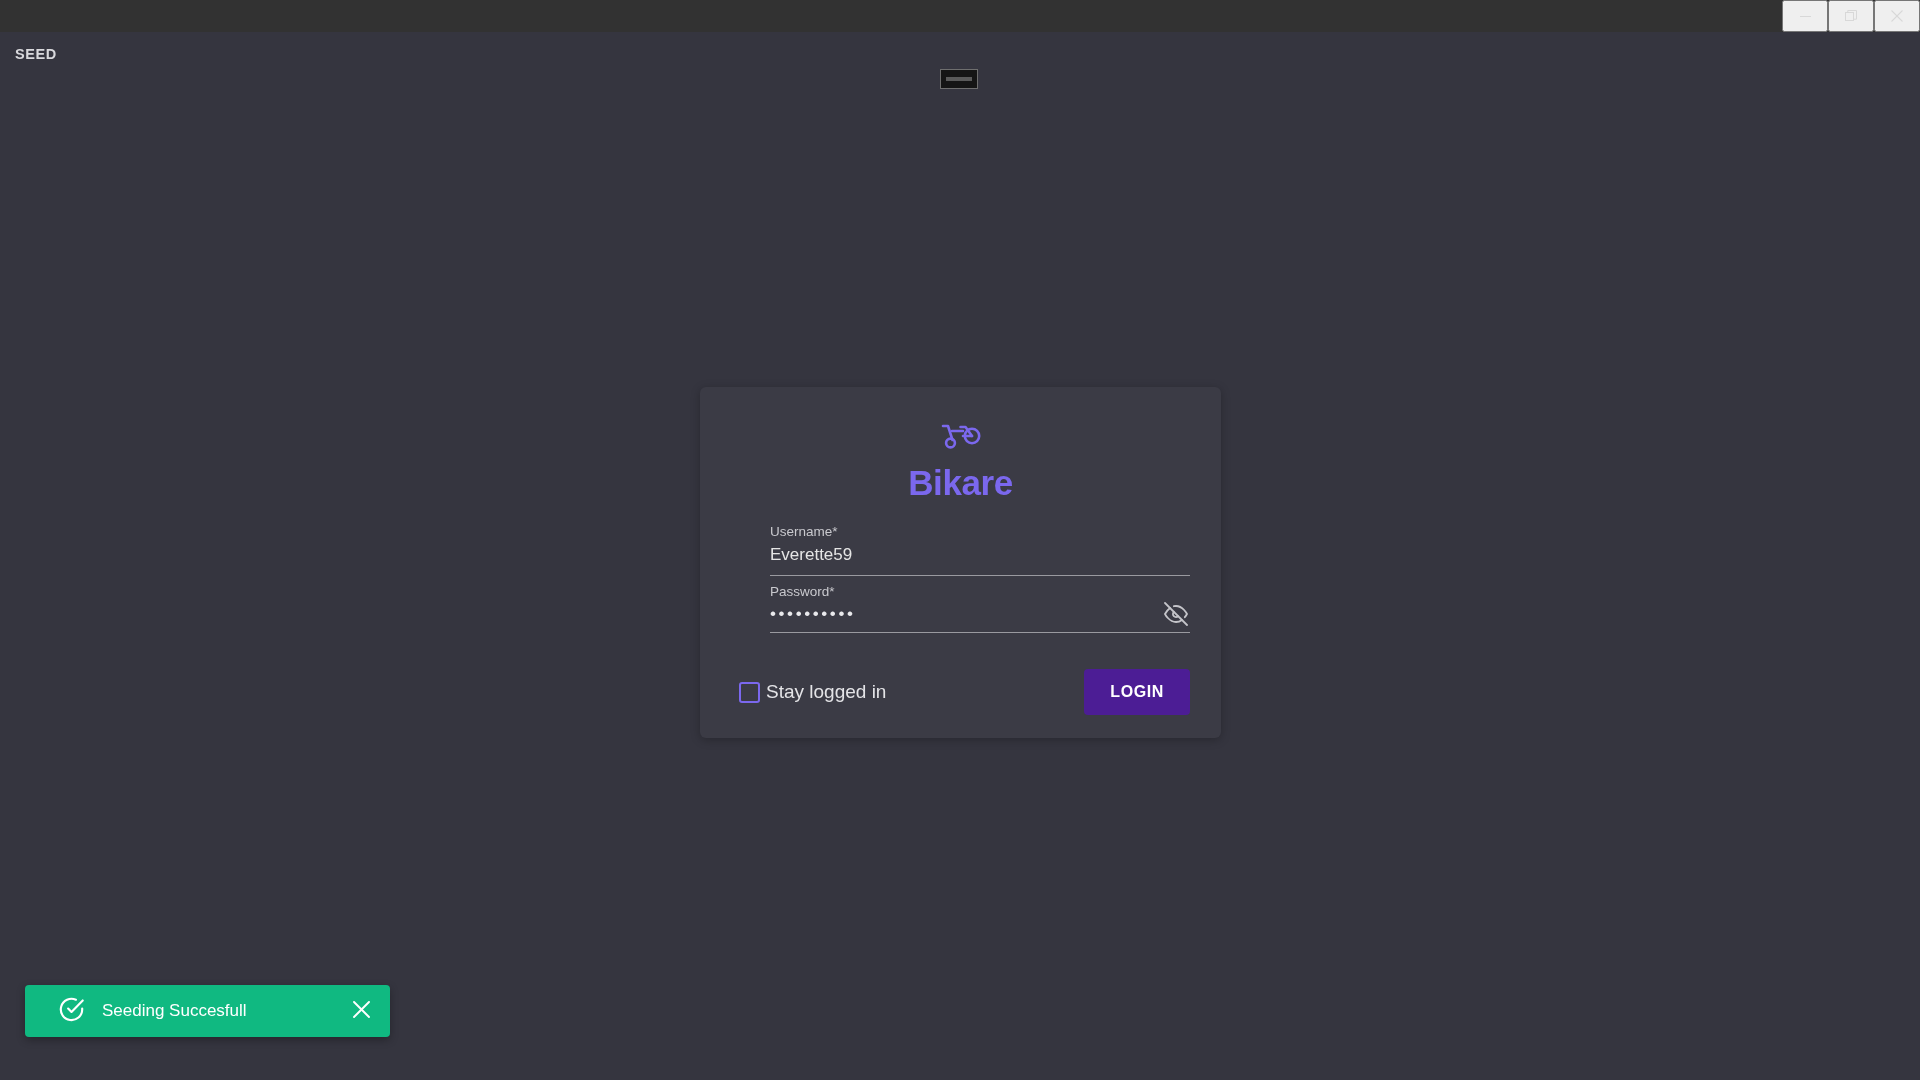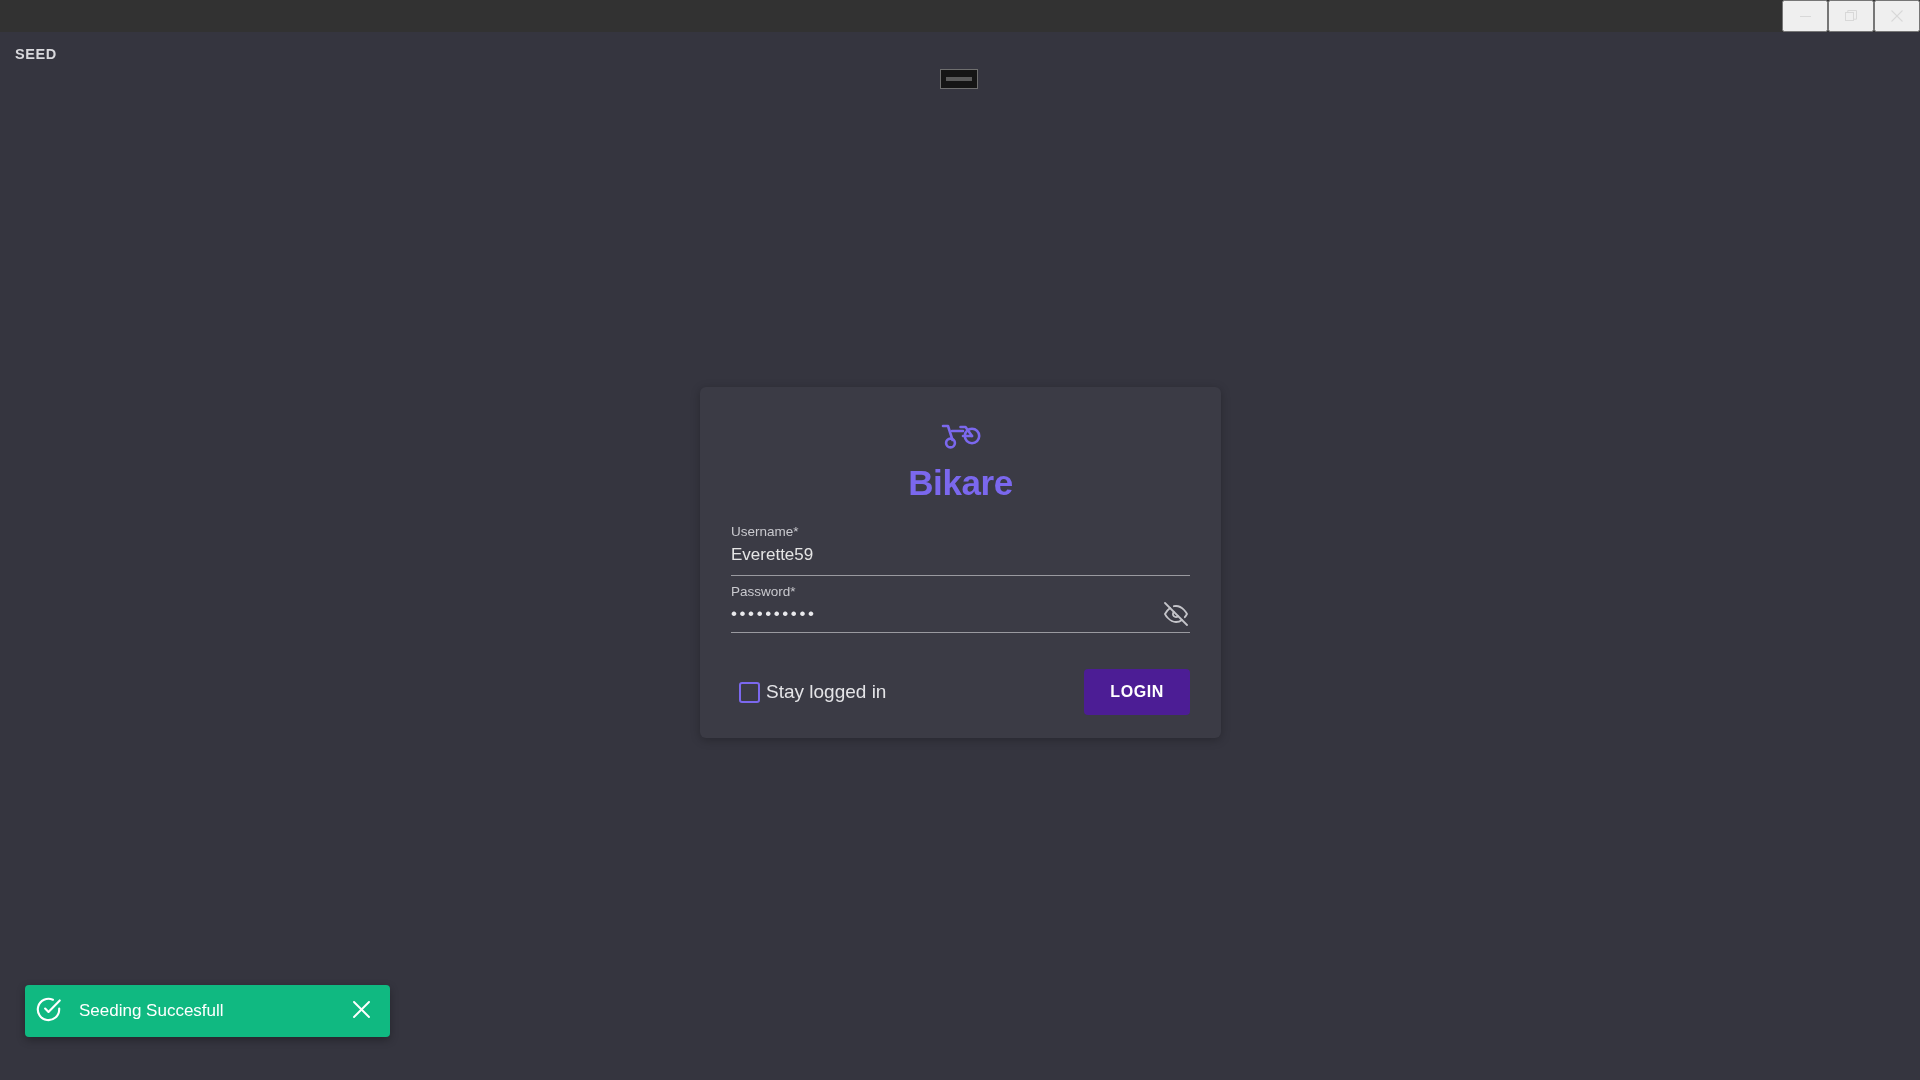--- a/index.html
+++ b/index.html
@@ -105,20 +105,21 @@
     font-size: 35px;
     font-weight: bold;
     color: #7b68ee;
     letter-spacing: -0.4px;
     line-height: 1;
   }
 
   .field-group {
     position: relative;
     margin-top: 8px;
+    margin-left: 39px;
   }
   .field-label {
     font-size: 13.5px;
     color: #c9c9ce;
     display: block;
     margin-bottom: 6px;
   }
   .field-line {
     position: relative;
     border-bottom: 1px solid #9a9aa0;
@@ -202,21 +203,21 @@
   #toast {
     position: absolute;
     left: 25px;
     bottom: 43px;
     width: 365px;
     height: 52px;
     background: #10b981;
     border-radius: 4px;
     display: flex;
     align-items: center;
-    padding: 0 16px 0 10px;
+    padding: 0 16px 0 33px;
     box-shadow: 0 3px 8px rgba(0,0,0,0.3);
   }
   #toast-check-icon { flex: 0 0 auto; display: block; color: #ffffff; }
   #toast-message {
     flex: 1 1 auto;
     margin-left: 17px;
     font-size: 17px;
     color: #ffffff;
   }
   #toast-close-button {

